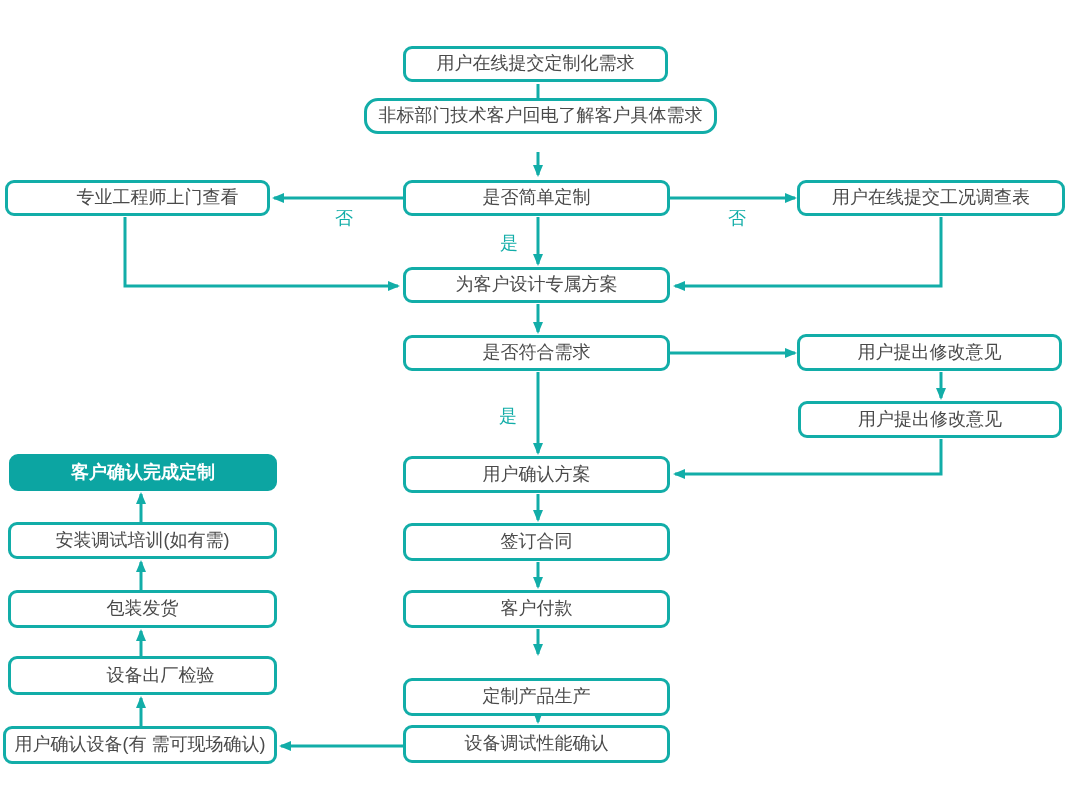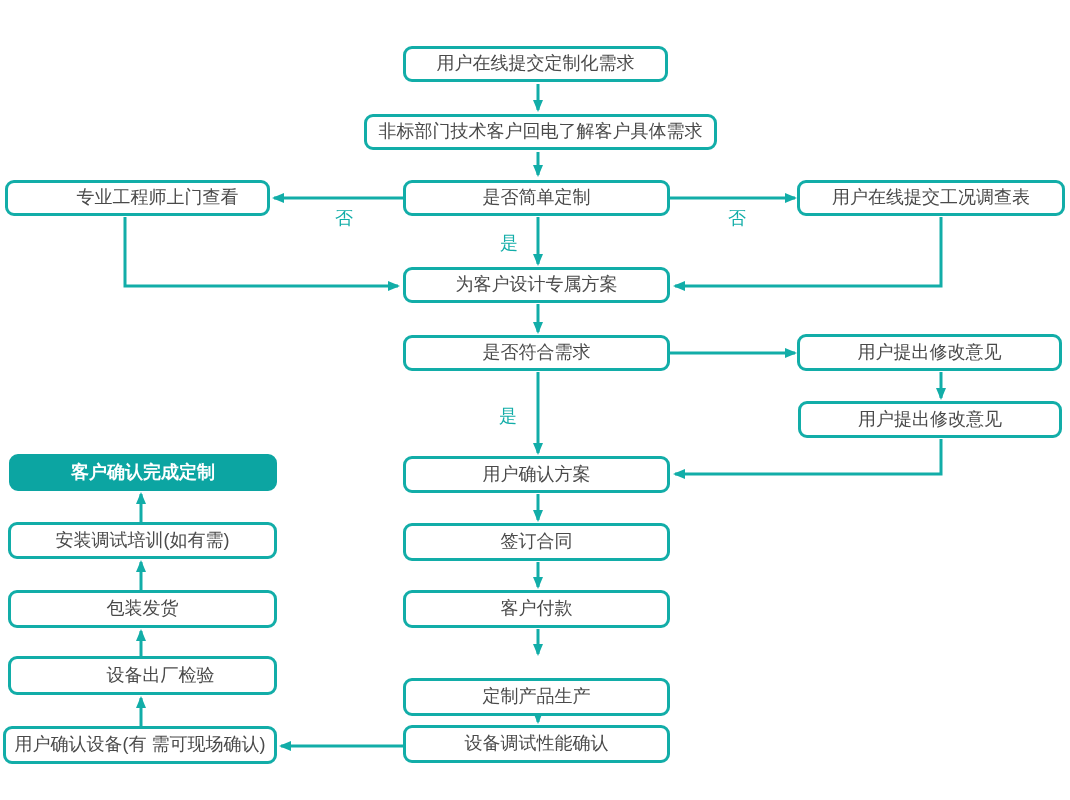--- a/index.html
+++ b/index.html
@@ -32,21 +32,21 @@
   }
   .edge-label{
     position:absolute;
     color:#12ADA8;
     font-size:18px;
     transform:translateX(-50%);
     white-space:nowrap;
   }
   
   .n1 {left:403px;top:46px; width:265px;height:36px;}
-  .n2 {left:364px;top:114px;width:353px;height:36px;}
+  .n2 {left:364px;top:98px;width:353px;height:36px;border-radius:14px;}
   .n3 {left:5px;  top:180px;width:265px;height:36px;padding-left:40px;}
   .n4 {left:403px;top:180px;width:267px;height:36px;}
   .n5 {left:797px;top:180px;width:268px;height:36px;}
   .n6 {left:403px;top:267px;width:267px;height:36px;}
   .n7 {left:403px;top:335px;width:267px;height:36px;}
   .n8 {left:797px;top:334px;width:265px;height:37px;}
   .n9 {left:798px;top:401px;width:264px;height:37px;}
   .n10{left:403px;top:456px;width:267px;height:37px;}
   .n11{left:9px;  top:454px;width:268px;height:37px;}
   .n12{left:8px;  top:522px;width:269px;height:37px;}

